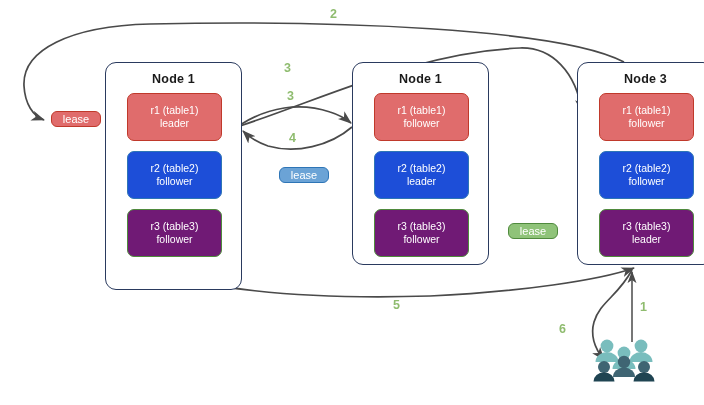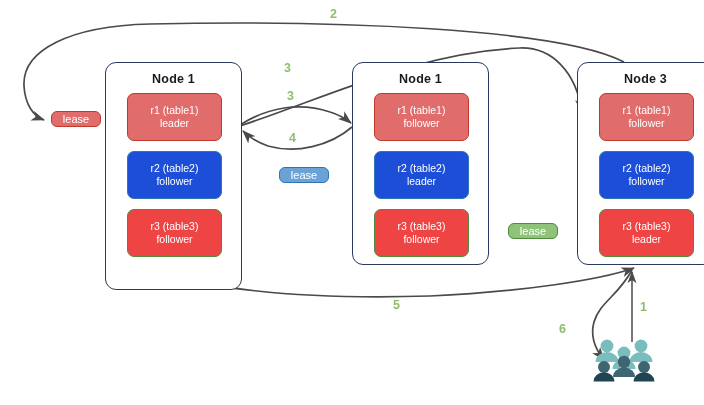--- a/index.html
+++ b/index.html
@@ -11,21 +11,21 @@
   .node{position:absolute;border:1.6px solid #2a3a5e;border-radius:11px;
         background:#fff;box-sizing:border-box;}
   .node-title{position:absolute;left:0;right:0;top:9px;text-align:center;
         font-size:12.5px;font-weight:bold;color:#1a1a1a;letter-spacing:.2px;}
   .replica{position:absolute;left:21px;width:95px;height:48px;border-radius:7px;
         box-sizing:border-box;display:flex;flex-direction:column;
         align-items:center;justify-content:center;
         color:#ffffff;font-size:10.5px;line-height:13px;text-align:center;}
   .r-red{background:#e06c6c;border:1.4px solid #c0392b;}
   .r-blue{background:#1d4ed8;border:1.4px solid #2e75b6;}
-  .r-green{background:#ef4444;border:1.4px solid #4f8a3d;}
+  .r-green{background:#701a75;border:1.4px solid #4f8a3d;}
   .rep1{top:30px;} .rep2{top:88px;} .rep3{top:146px;}
 
   .lease{position:absolute;border-radius:6px;box-sizing:border-box;
         display:flex;align-items:center;justify-content:center;
         color:#ffffff;font-size:11px;height:16px;}
   .l-red{background:#e06c6c;border:1.4px solid #c0392b;}
   .l-blue{background:#6ba3d6;border:1.4px solid #2e75b6;}
   .l-green{background:#8fc379;border:1.4px solid #4f8a3d;}
 
   .elabel{position:absolute;color:#8fbc6f;font-size:12.5px;font-weight:bold;

